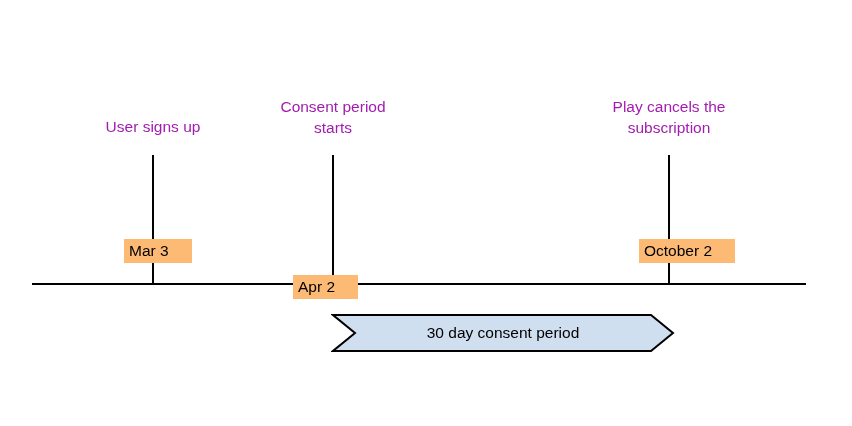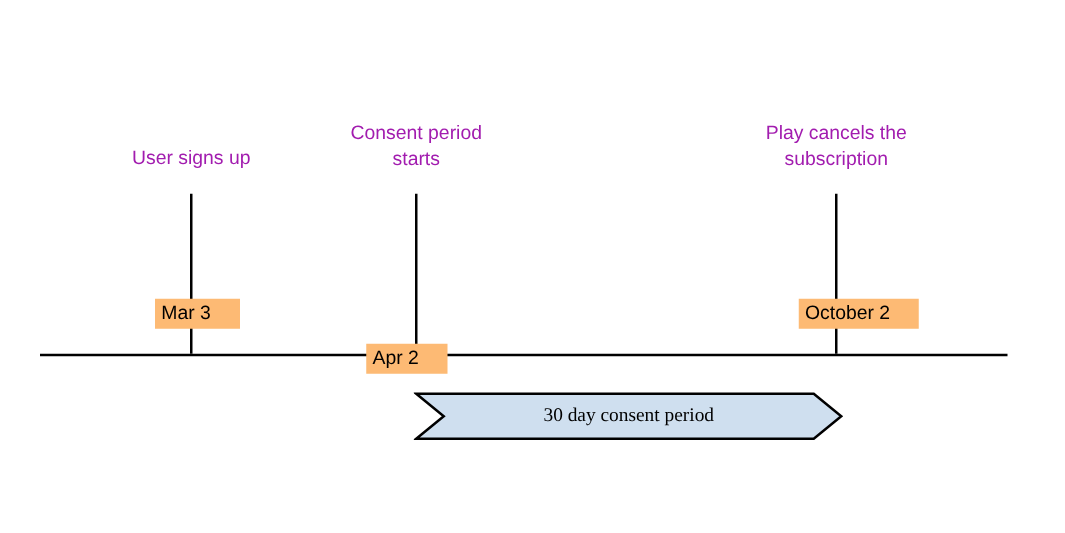--- a/index.html
+++ b/index.html
@@ -42,21 +42,20 @@
     position: absolute;
     font-size: 15.5px;
     line-height: 19px;
     color: #000000;
     background: #fdba74;
     padding: 2px 23px 3px 5px;
     white-space: nowrap;
   }
   .banner-wrap {
     position: absolute;
-    font-family: Liberation Serif, serif;
   }
   .banner-text {
     position: absolute;
     left: 0;
     top: 0;
     width: 100%;
     height: 100%;
     display: flex;
     align-items: center;
     justify-content: center;

